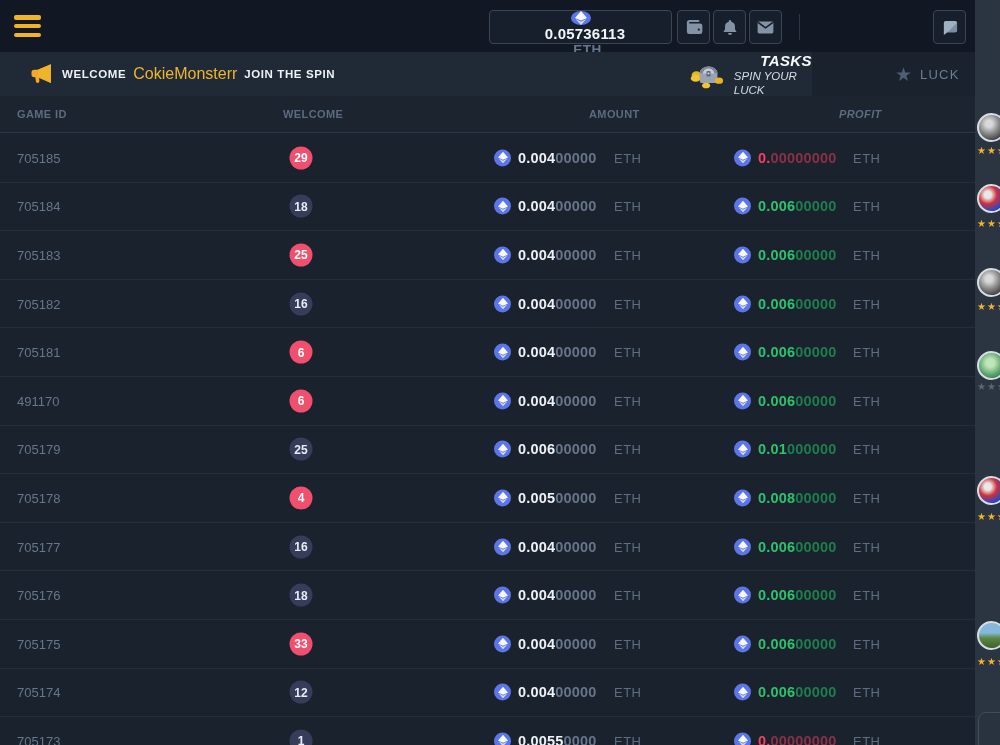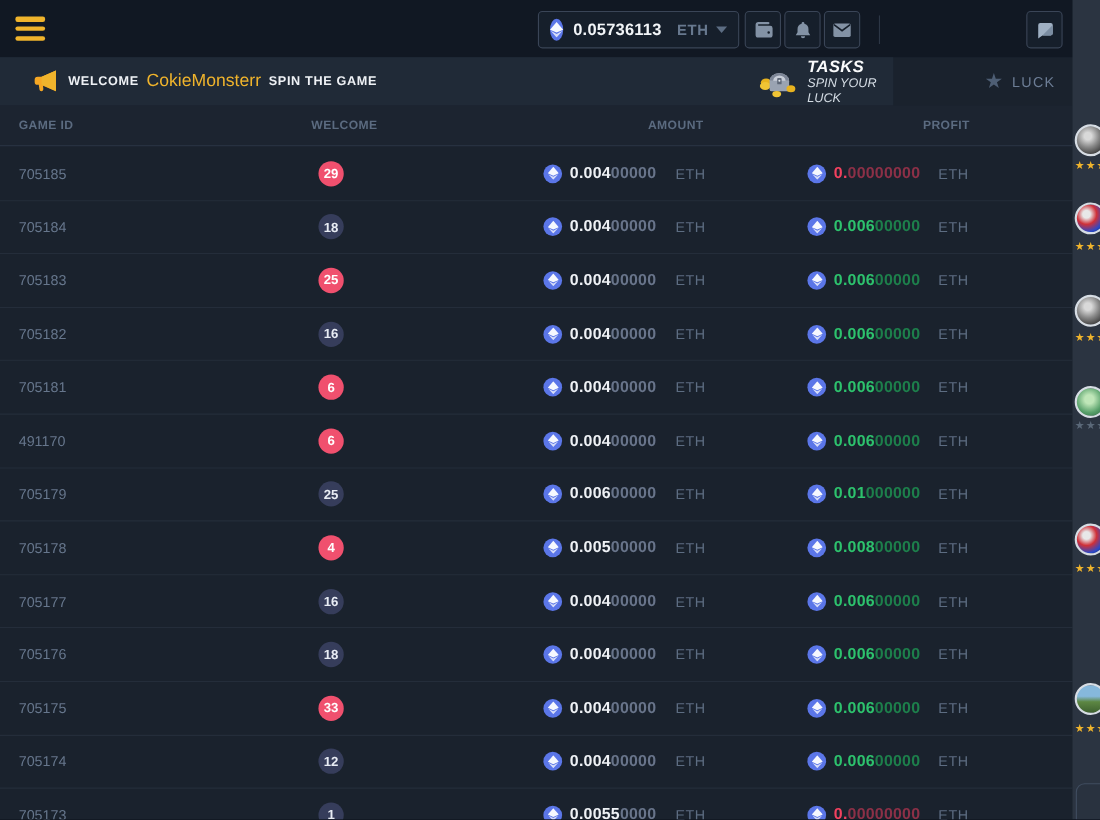--- a/index.html
+++ b/index.html
@@ -4,42 +4,42 @@
 <style>
   html,body{margin:0;padding:0;background:#0e141d;}
   *{box-sizing:border-box;font-family:"Liberation Sans", sans-serif;}
   .app{position:relative;width:1000px;height:745px;overflow:hidden;background:var(--table-bg,#1a222d);}
 
   
   .topbar{position:absolute;left:0;top:0;width:1000px;height:52px;background:var(--topbar-bg,#111823);}
   .hamburger{position:absolute;left:14px;top:13px;width:27px;height:26px;cursor:pointer;display:flex;flex-direction:column;justify-content:space-between;padding:2px 0;}
   .hamburger span{display:block;height:4.5px;border-radius:2px;background:var(--accent-yellow,#f0b42c);}
   .pill{position:absolute;top:10px;height:34px;border:1px solid #3a4557;border-radius:4px;background:#161f2b;display:flex;align-items:center;}
-  .balance-box{left:489px;width:183px;padding:12px 10px;cursor:pointer;}
+  .balance-box{left:489px;width:183px;padding:0 10px;cursor:pointer;flex-direction:column;}
   .coin{display:inline-flex;align-items:center;justify-content:center;border-radius:50%;background:var(--eth-blue,#5b76e8);}
   .coin svg{display:block;}
   .balance-val{color:#f2f5f8;font-size:15px;font-weight:700;margin-left:9px;letter-spacing:.2px;}
   .balance-cur{color:#67788e;font-size:13.5px;font-weight:700;margin-left:14px;letter-spacing:.5px;}
   .caret{width:0;height:0;border-left:5px solid transparent;border-right:5px solid transparent;border-top:6px solid #5c6d83;margin-left:7px;}
   .iconbtn{position:absolute;top:10px;width:33px;height:34px;border:1px solid #3a4557;border-radius:4px;background:#161f2b;display:flex;align-items:center;justify-content:center;cursor:pointer;color:#8392a5;}
   .tb-divider{position:absolute;left:799px;top:14px;width:1px;height:26px;background:#2c3645;}
   .user{position:absolute;left:818px;top:8px;height:36px;display:flex;align-items:center;cursor:pointer;}
   .avatar{width:31px;height:31px;border-radius:50%;border:2px solid #c9d2dc;background:radial-gradient(circle at 38% 30%,#e8c9a0 12%,#9a6b43 40%,#3a3f4b 75%,#20242c);}
   .username{color:#f0f3f6;font-size:14.5px;font-weight:700;margin-left:9px;}
   .user .caret{margin-left:9px;border-top-color:#5f7187;}
 
   
   .banner{position:absolute;left:0;top:52px;width:812px;height:44px;background:var(--banner-bg,#202a37);}
   .megaphone{position:absolute;left:29px;top:9px;}
   .welcome{position:absolute;left:62px;top:0;height:44px;display:flex;align-items:center;white-space:nowrap;}
   .welcome .w1,.welcome .w2{color:#eef1f5;font-size:11.5px;font-weight:700;letter-spacing:.6px;}
   .welcome .uname{color:var(--accent-yellow,#f0b42c);font-size:16px;font-weight:500;margin:0 7px;}
   .tasks{position:absolute;left:690px;top:2px;height:42px;display:flex;align-items:center;cursor:pointer;}
   .tasks-text{margin-left:10px;font-style:italic;}
-  .tasks-title{color:#fafbfc;font-size:15px;font-weight:800;letter-spacing:.4px;line-height:16px;}
+  .tasks-title{color:#fafbfc;font-size:15px;font-weight:800;letter-spacing:.4px;line-height:16px;text-align:right;}
   .tasks-sub{color:#d4dce4;font-size:11.5px;line-height:14px;}
   .rank{position:absolute;left:895px;top:0;height:44px;display:flex;align-items:center;cursor:pointer;}
   .rank-star{color:#4e5e74;font-size:19px;line-height:19px;}
   .rank-label{color:#6c7d95;font-size:13px;letter-spacing:1.2px;margin-left:8px;}
 
   
   .thead{position:absolute;left:0;top:96px;width:975px;height:37px;background:#1c2430;border-bottom:1px solid rgba(130,155,185,.16);}
   .th{position:absolute;top:50%;transform:translateY(-50%);color:#5b6b80;font-size:11px;font-weight:700;letter-spacing:.4px;text-align:right;}
   .rows{position:absolute;left:0;top:134px;width:975px;}
   .row{position:relative;height:48.6px;border-bottom:1px solid rgba(125,150,180,.10);cursor:pointer;text-align:right;}
@@ -125,21 +125,21 @@
   </header>
 
   <div class="banner">
     <svg class="megaphone" width="25" height="25" viewBox="0 0 24 24">
       <path d="M21 3L8.5 8.5H5a2.6 2.6 0 00-2.6 2.6v1.8A2.6 2.6 0 005 15.5h1l.6 4a1.7 1.7 0 003.4-.3l-.3-3 11.3 4.8z" fill="#f6a723"></path>
       <path d="M21 3L8.5 8.5v6.7L21 21z" fill="#f0b42c"></path>
     </svg>
     <div class="welcome">
       <span class="w1">WELCOME</span>
       <span class="uname">CokieMonsterr</span>
-      <span class="w2">SPIN THE GAME</span>
+      <span class="w2">JOIN THE SPIN</span>
     </div>
 
     <div class="tasks">
       <svg width="42" height="36" viewBox="0 0 42 36">
         <ellipse cx="8" cy="18" rx="6" ry="4.5" fill="#e8b31f"></ellipse>
         <ellipse cx="7" cy="22" rx="6" ry="4.5" fill="#f0c434"></ellipse>
         <rect x="12" y="14" width="22" height="14" rx="2.5" fill="#9aa3b2"></rect>
         <path d="M12 16a11 8.5 0 0122 0z" fill="#c7cdd8"></path>
         <path d="M12 16a11 8.5 0 0122 0H30a7 6 0 00-14 0z" fill="#7d8697"></path>
         <rect x="20.5" y="13" width="5" height="7" rx="1" fill="#5f6878"></rect>
@@ -156,21 +156,21 @@
     <div class="rank">
       <span class="rank-star">★</span>
       <span class="rank-label">LUCK</span>
     </div>
   </div>
 
   <div class="thead">
     <span class="th" style="left:17px;">GAME ID</span>
     <span class="th" style="left:283px;">WELCOME</span>
     <span class="th" style="left:589px;">AMOUNT</span>
-    <span class="th" style="left:839px;">PROFIT</span>
+    <span class="th" style="left:839px;font-style:italic;">PROFIT</span>
   </div>
 
   <div class="rows" id="rows">
       <div class="row">
     <span class="gid">705185</span>
     <span class="badge red">29</span>
     <span class="cell amount">
       <span class="coin rcoin" style="width:17px;height:17px;">
         <svg width="10" height="12" viewBox="0 0 12 14">
               <polygon points="6,0 0,7 6,9.6 12,7" fill="#fff" opacity=".95"></polygon>

